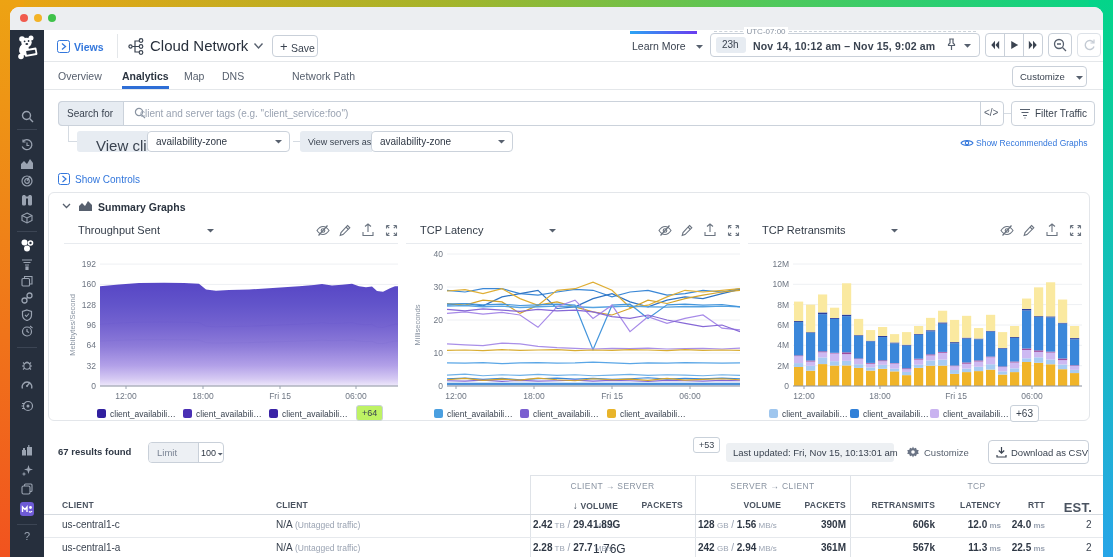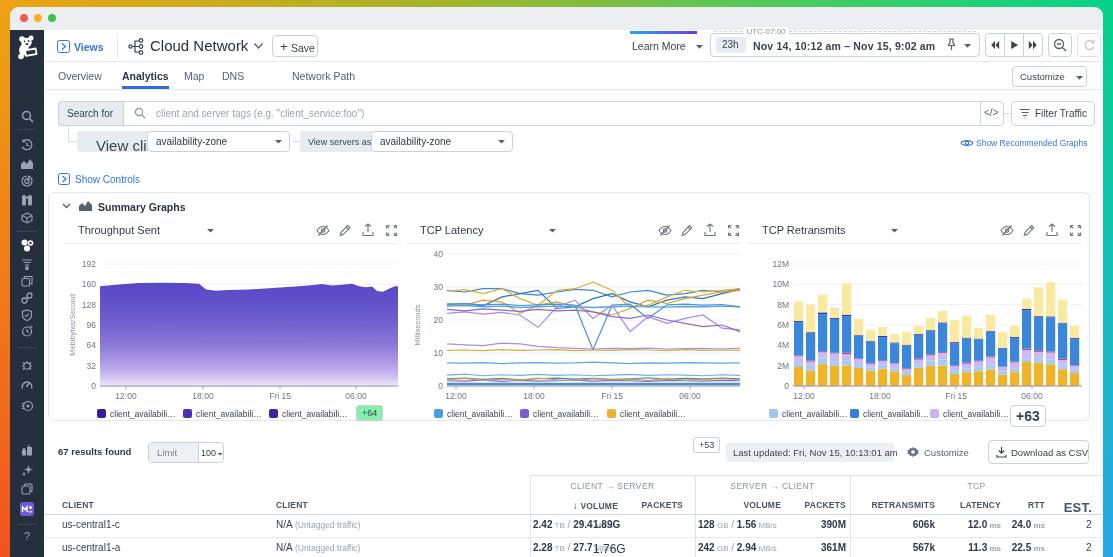--- a/index.html
+++ b/index.html
@@ -132,21 +132,21 @@
     <path d="M1 1 L4.5 4.8 L8 1 Z" fill="#57606e"></path>
   </svg>
 
 <div class="abs btn" style="left:58px;top:101px;width:946px;height:25px;border-color:#cbd2db;"></div>
 <div class="abs" style="left:58px;top:101px;width:66px;height:25px;background:#e7ecf2;border:1px solid #cbd2db;border-radius:4px 0 0 4px;"></div>
 <div class="abs" style="left:67px;top:108px;font-size:10px;color:#3a4350;">Search for</div>
 <svg class="abs" style="left:134px;top:107px;" width="12" height="12" viewBox="0 0 12 12" fill="none" stroke="#8a94a2" stroke-width="1.2">
     <circle cx="5" cy="5" r="3.6"></circle>
     <path d="M7.8 7.8 L11 11"></path>
   </svg>
-<div class="abs" style="left:156px;top:108px;font-size:10px;color:#9aa3b2;">client and server tags (e.g. "client_service:foo")</div>
+<div class="abs" style="left:140px;top:108px;font-size:10px;color:#9aa3b2;">client and server tags (e.g. "client_service:foo")</div>
 <div class="abs" style="left:980px;top:102px;width:1px;height:23px;background:#cbd2db;"></div>
 <div class="abs" style="left:984px;top:107px;font-size:10px;color:#57606e;">&lt;/&gt;</div>
 <div class="abs" style="left:1004px;top:113px;width:7px;height:1px;background:#d5dbe2;"></div>
 <div class="abs btn" style="left:1011px;top:101px;width:84px;height:25px;border-color:#cbd2db;"></div>
 <svg class="abs" style="left:1019px;top:108px;" width="12" height="11" viewBox="0 0 12 11" stroke="#57606e" stroke-width="1.2" fill="none">
     <path d="M1 1.5 H11 M2.5 4.5 H9.5 M4 7.5 H8 M5.5 10 H6.5"></path>
   </svg>
 <div class="abs" style="left:1035px;top:108px;font-size:10px;color:#3a4350;">Filter Traffic</div>
 
 <div class="abs" style="left:68px;top:126px;width:1px;height:16px;background:#d5dbe2;"></div>
@@ -344,21 +344,21 @@
     <line x1="292" y1="142" x2="292" y2="145" stroke="#9aa3b0"></line>
     <text x="292" y="155" font-size="8.5" fill="#6e7683" text-anchor="middle" font-family="Liberation Sans">06:00</text>
     <text x="11" y="81" font-size="7.5" fill="#8a94a2" text-anchor="middle" font-family="Liberation Sans" transform="rotate(-90 11 81)">Mebibytes/Second</text>
   </svg>
 <div class="abs" style="left:97px;top:409px;width:9px;height:9px;border-radius:2px;background:#31209f;"></div>
 <div class="abs" style="left:110px;top:409px;font-size:8.5px;color:#3a4350;">client_availabili…</div>
 <div class="abs" style="left:183px;top:409px;width:9px;height:9px;border-radius:2px;background:#4a2fb4;"></div>
 <div class="abs" style="left:196px;top:409px;font-size:8.5px;color:#3a4350;">client_availabili…</div>
 <div class="abs" style="left:269px;top:409px;width:9px;height:9px;border-radius:2px;background:#3a23a6;"></div>
 <div class="abs" style="left:282px;top:409px;font-size:8.5px;color:#3a4350;">client_availabili…</div>
-<div class="abs" style="left:356px;top:405px;border:1px solid #c9d1da;border-radius:3px;padding:2px 5px;font-size:9px;color:#3a4350;background:#86efac;">+64</div>
+<div class="abs" style="left:356px;top:405px;border:1px solid #c9d1da;border-radius:3px;padding:2px 5px;font-size:9px;color:#3a4350;background:#bef264;">+64</div>
 <div class="abs" style="left:420px;top:224px;font-size:11px;color:#333c48;">TCP Latency</div>
 <svg class="abs" style="left:548px;top:228px;" width="9" height="6" viewBox="0 0 9 6">
     <path d="M1 1 L4.5 4.5 L8 1" fill="#57606e"></path>
   </svg>
 
 <svg class="abs" style="left:658px;top:224px;" width="14" height="13" viewBox="0 0 14 13" fill="none" stroke="#6b7480" stroke-width="1.1">
     <path d="M1 6.5 C3 3.5 5 2.5 7 2.5 C9 2.5 11 3.5 13 6.5 C11 9.5 9 10.5 7 10.5 C5 10.5 3 9.5 1 6.5 Z"></path>
     <circle cx="7" cy="6.5" r="1.8"></circle>
     <path d="M2.5 11.5 L11.5 1.5" stroke-width="1.2"></path>
   </svg>
@@ -633,21 +633,21 @@
     <text x="208" y="155" font-size="8.5" fill="#6e7683" text-anchor="middle" font-family="Liberation Sans">Fri 15</text>
     <line x1="284" y1="142" x2="284" y2="145" stroke="#9aa3b0"></line>
     <text x="284" y="155" font-size="8.5" fill="#6e7683" text-anchor="middle" font-family="Liberation Sans">06:00</text>
   </svg>
 <div class="abs" style="left:769px;top:409px;width:9px;height:9px;border-radius:2px;background:#9fc6ee;"></div>
 <div class="abs" style="left:782px;top:409px;font-size:8.5px;color:#3a4350;">client_availabili…</div>
 <div class="abs" style="left:850px;top:409px;width:9px;height:9px;border-radius:2px;background:#3080d8;"></div>
 <div class="abs" style="left:863px;top:409px;font-size:8.5px;color:#3a4350;">client_availabili…</div>
 <div class="abs" style="left:930px;top:409px;width:9px;height:9px;border-radius:2px;background:#c9b3f0;"></div>
 <div class="abs" style="left:943px;top:409px;font-size:8.5px;color:#3a4350;">client_availabili…</div>
-<div class="abs" style="left:1010px;top:405px;border:1px solid #c9d1da;border-radius:3px;padding:2px 5px;font-size:14px;color:#3a4350;background:#fff;font-weight:bold;">+63</div>
+<div class="abs" style="left:1010px;top:405px;border:1px solid #c9d1da;border-radius:3px;padding:2px 5px;font-size:10px;color:#3a4350;background:#fff;">+63</div>
 
 <div class="abs" style="left:58px;top:446px;font-size:9.5px;font-weight:bold;color:#2f3845;">67 results found</div>
 <div class="abs btn" style="left:148px;top:442px;width:76px;height:21px;"></div>
 <div class="abs" style="left:149px;top:443px;width:49px;height:19px;background:#edf0f4;border-radius:3px 0 0 3px;"></div>
 <div class="abs" style="left:157px;top:447px;font-size:9.5px;color:#7a8494;">Limit</div>
 <div class="abs" style="left:198px;top:443px;width:1px;height:19px;background:#c9d0d9;"></div>
 <div class="abs" style="left:201px;top:447.5px;font-size:9px;color:#2f3845;">100</div>
 <svg class="abs" style="left:217px;top:452px;" width="6.5" height="5" viewBox="0 0 9 6">
     <path d="M1 1 L4.5 4.5 L8 1" fill="#57606e"></path>
   </svg>

